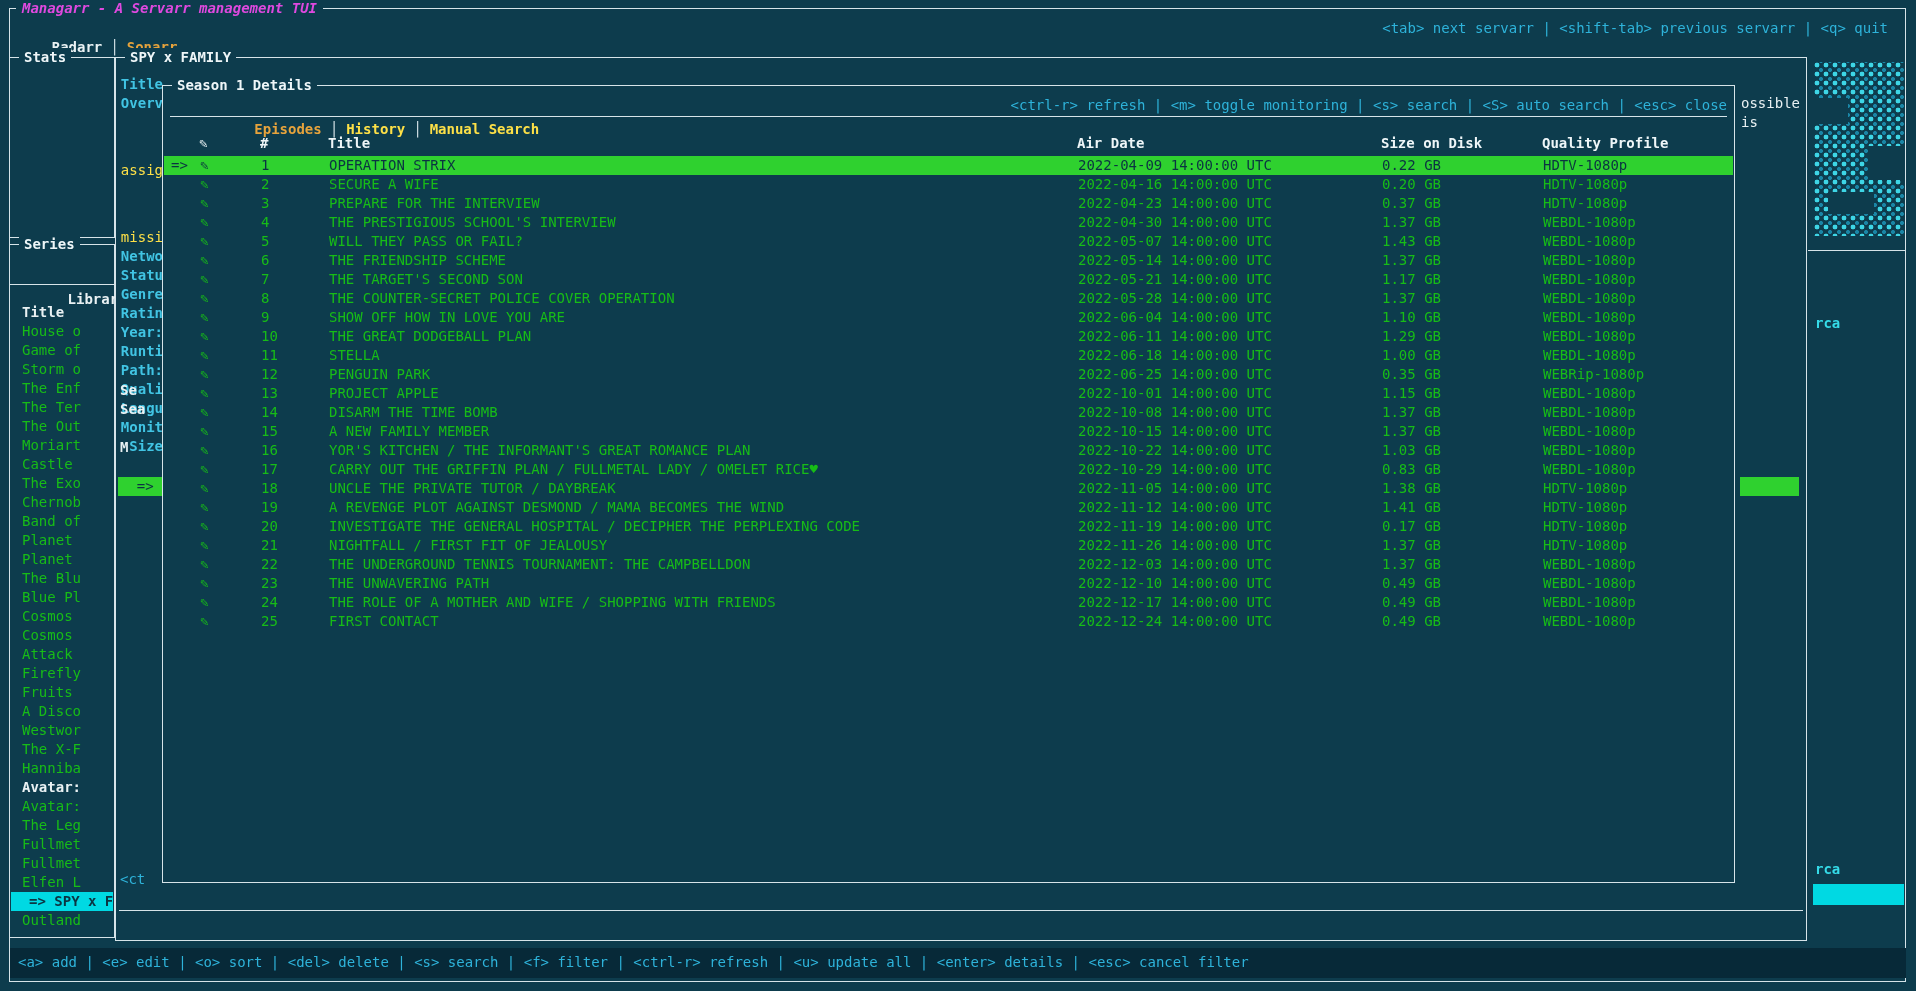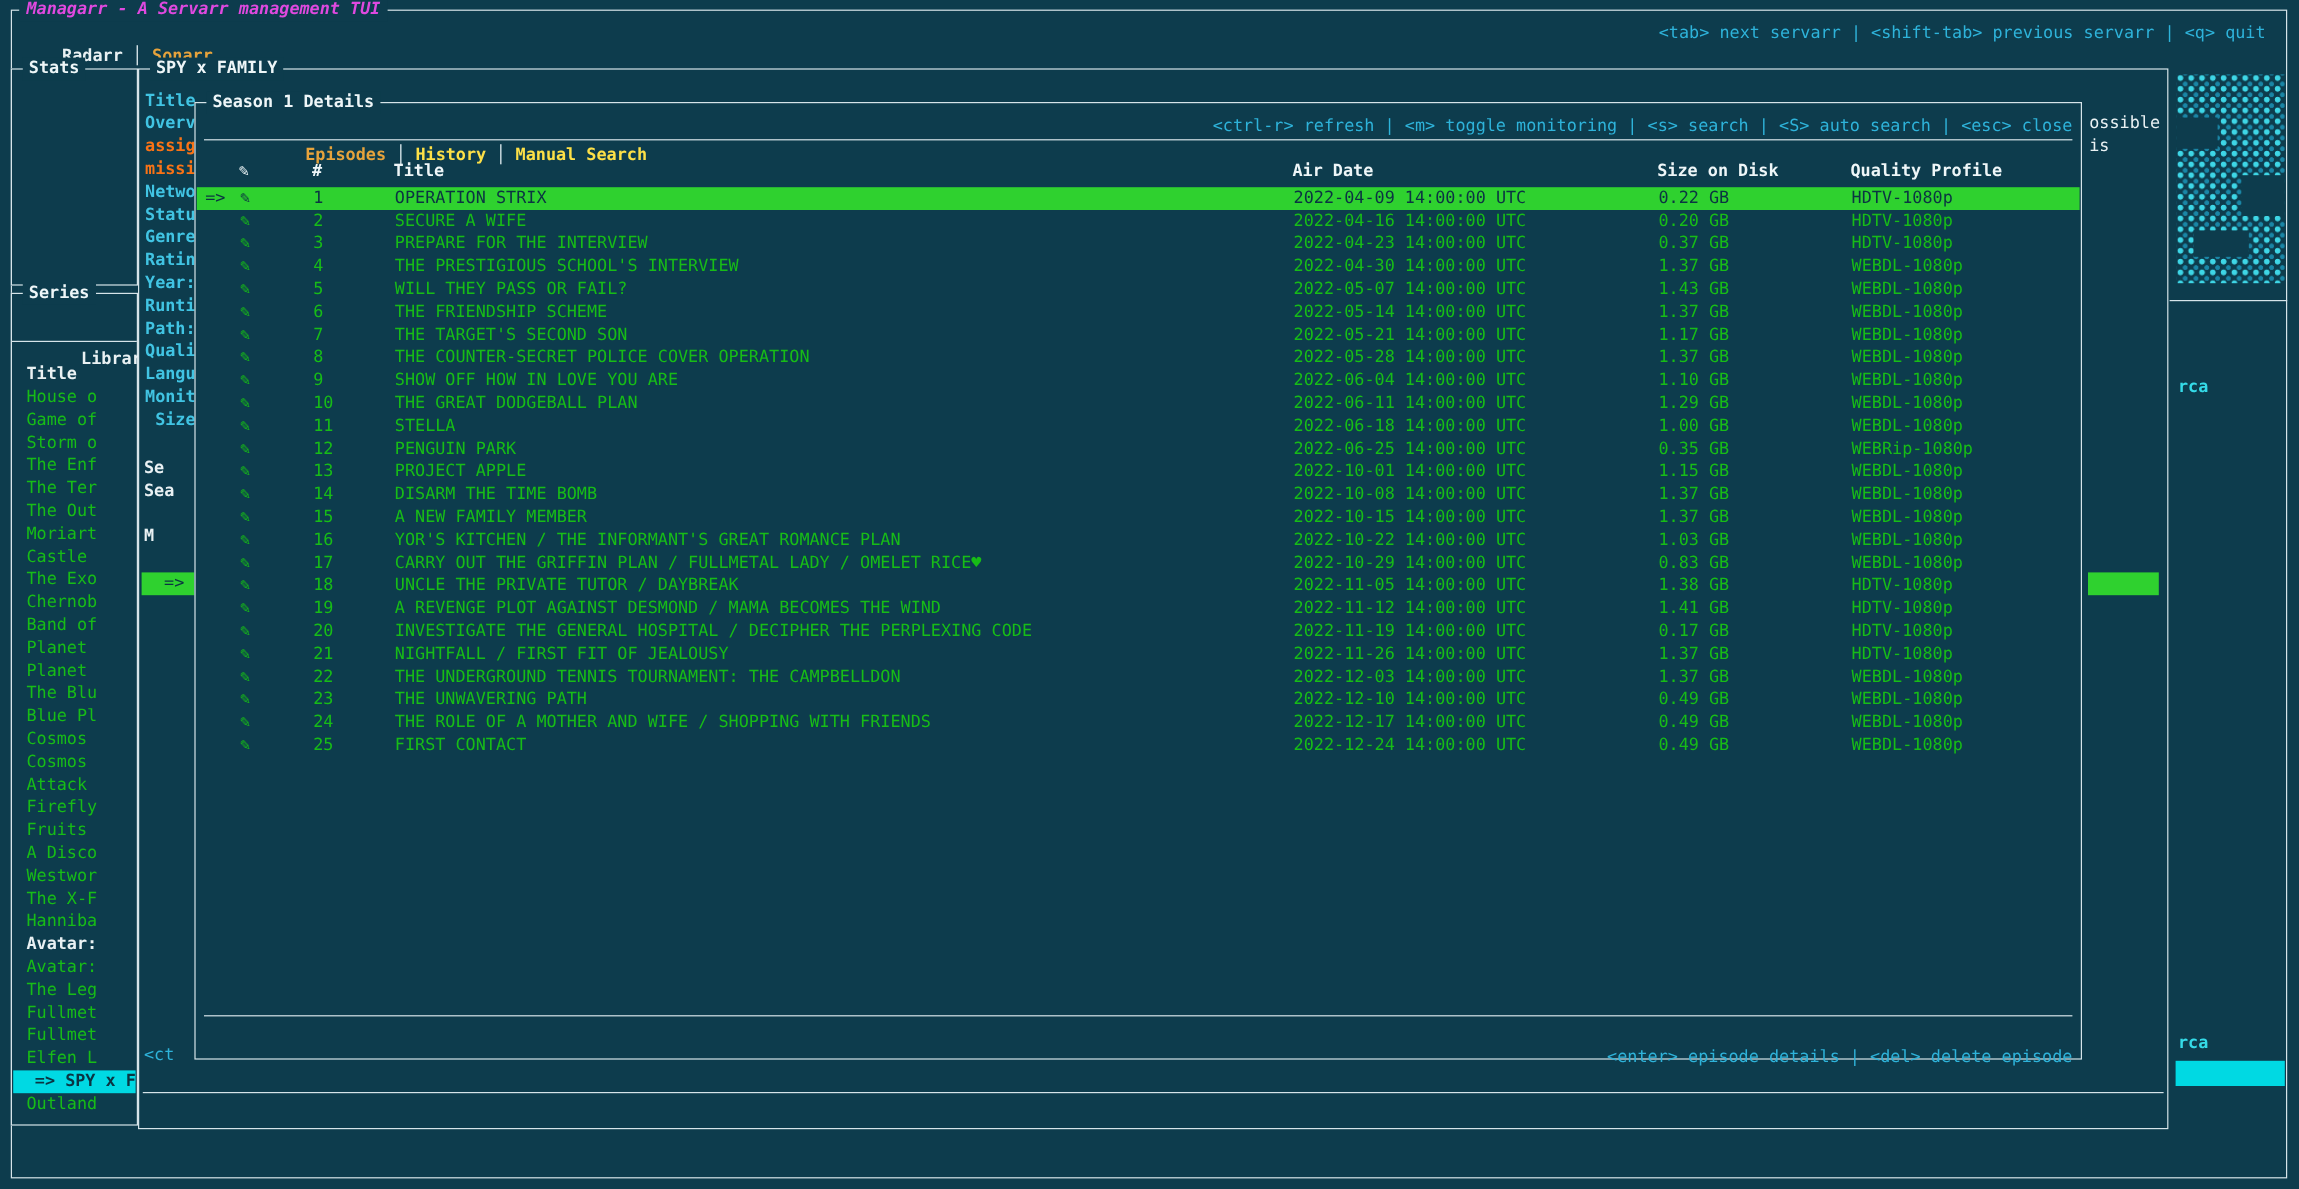--- a/index.html
+++ b/index.html
@@ -39,21 +39,21 @@
   .series-col-header { position:absolute; left:12px; top:58px; font-weight:bold; }
   .series-list { position:absolute; left:1px; right:1px; top:77px; }
   .series-item { height:19px; padding-left:11px; color:#17bc17; overflow:hidden; }
   .series-item.white { color:#e9f1f3; font-weight:bold; }
   .series-item.selected { background:#00d9e3; color:#0b3442; font-weight:bold; padding-left:18px; }
 
   
   .series-window { left:115px; top:57px; width:1692px; height:884px;text-align:right; }
   .field-labels { position:absolute; left:3px; top:17px; width:44px; overflow:hidden; }
   .field-label { height:19px; color:#41c4e3; font-weight:bold; }
-  .field-label.textfrag { color:#f97316; font-weight:bold; }
+  .field-label.textfrag { color:#fde047; font-weight:normal;margin-top:48px; }
   .frag { position:absolute; }
   .frag-ossible { left:1625px; top:36px; }
   .frag-is { left:1625px; top:55px; }
   .frag-se { left:4px; top:323px; font-weight:bold; }
   .frag-sea { left:4px; top:342px; font-weight:bold; }
   .frag-m { left:4px; top:380px; font-weight:bold; }
   .frag-green-left { position:absolute; left:2px; top:419px; width:44px; height:19px;
     background:#2fd12f; color:#0b3442; padding-left:9px; }
   .frag-green-right { position:absolute; left:1624px; top:419px; width:59px; height:19px; background:#2fd12f; }
   .frag-ct { left:4px; top:812px; color:#2eb3da; }
@@ -159,30 +159,30 @@
         <span class="c-monitor">✎</span>
         <span class="c-number">#</span>
         <span class="c-title">Title</span>
         <span class="c-air">Air Date</span>
         <span class="c-size">Size on Disk</span>
         <span class="c-quality">Quality Profile</span>
       </div>
 
       <div class="ep-rows"><div class="ep-row selected"><span class="c-prefix">=&gt;</span><span class="c-monitor">✎</span><span class="c-number">1</span><span class="c-title">OPERATION STRIX</span><span class="c-air">2022-04-09 14:00:00 UTC</span><span class="c-size">0.22 GB</span><span class="c-quality">HDTV-1080p</span></div><div class="ep-row"><span class="c-monitor">✎</span><span class="c-number">2</span><span class="c-title">SECURE A WIFE</span><span class="c-air">2022-04-16 14:00:00 UTC</span><span class="c-size">0.20 GB</span><span class="c-quality">HDTV-1080p</span></div><div class="ep-row"><span class="c-monitor">✎</span><span class="c-number">3</span><span class="c-title">PREPARE FOR THE INTERVIEW</span><span class="c-air">2022-04-23 14:00:00 UTC</span><span class="c-size">0.37 GB</span><span class="c-quality">HDTV-1080p</span></div><div class="ep-row"><span class="c-monitor">✎</span><span class="c-number">4</span><span class="c-title">THE PRESTIGIOUS SCHOOL'S INTERVIEW</span><span class="c-air">2022-04-30 14:00:00 UTC</span><span class="c-size">1.37 GB</span><span class="c-quality">WEBDL-1080p</span></div><div class="ep-row"><span class="c-monitor">✎</span><span class="c-number">5</span><span class="c-title">WILL THEY PASS OR FAIL?</span><span class="c-air">2022-05-07 14:00:00 UTC</span><span class="c-size">1.43 GB</span><span class="c-quality">WEBDL-1080p</span></div><div class="ep-row"><span class="c-monitor">✎</span><span class="c-number">6</span><span class="c-title">THE FRIENDSHIP SCHEME</span><span class="c-air">2022-05-14 14:00:00 UTC</span><span class="c-size">1.37 GB</span><span class="c-quality">WEBDL-1080p</span></div><div class="ep-row"><span class="c-monitor">✎</span><span class="c-number">7</span><span class="c-title">THE TARGET'S SECOND SON</span><span class="c-air">2022-05-21 14:00:00 UTC</span><span class="c-size">1.17 GB</span><span class="c-quality">WEBDL-1080p</span></div><div class="ep-row"><span class="c-monitor">✎</span><span class="c-number">8</span><span class="c-title">THE COUNTER-SECRET POLICE COVER OPERATION</span><span class="c-air">2022-05-28 14:00:00 UTC</span><span class="c-size">1.37 GB</span><span class="c-quality">WEBDL-1080p</span></div><div class="ep-row"><span class="c-monitor">✎</span><span class="c-number">9</span><span class="c-title">SHOW OFF HOW IN LOVE YOU ARE</span><span class="c-air">2022-06-04 14:00:00 UTC</span><span class="c-size">1.10 GB</span><span class="c-quality">WEBDL-1080p</span></div><div class="ep-row"><span class="c-monitor">✎</span><span class="c-number">10</span><span class="c-title">THE GREAT DODGEBALL PLAN</span><span class="c-air">2022-06-11 14:00:00 UTC</span><span class="c-size">1.29 GB</span><span class="c-quality">WEBDL-1080p</span></div><div class="ep-row"><span class="c-monitor">✎</span><span class="c-number">11</span><span class="c-title">STELLA</span><span class="c-air">2022-06-18 14:00:00 UTC</span><span class="c-size">1.00 GB</span><span class="c-quality">WEBDL-1080p</span></div><div class="ep-row"><span class="c-monitor">✎</span><span class="c-number">12</span><span class="c-title">PENGUIN PARK</span><span class="c-air">2022-06-25 14:00:00 UTC</span><span class="c-size">0.35 GB</span><span class="c-quality">WEBRip-1080p</span></div><div class="ep-row"><span class="c-monitor">✎</span><span class="c-number">13</span><span class="c-title">PROJECT APPLE</span><span class="c-air">2022-10-01 14:00:00 UTC</span><span class="c-size">1.15 GB</span><span class="c-quality">WEBDL-1080p</span></div><div class="ep-row"><span class="c-monitor">✎</span><span class="c-number">14</span><span class="c-title">DISARM THE TIME BOMB</span><span class="c-air">2022-10-08 14:00:00 UTC</span><span class="c-size">1.37 GB</span><span class="c-quality">WEBDL-1080p</span></div><div class="ep-row"><span class="c-monitor">✎</span><span class="c-number">15</span><span class="c-title">A NEW FAMILY MEMBER</span><span class="c-air">2022-10-15 14:00:00 UTC</span><span class="c-size">1.37 GB</span><span class="c-quality">WEBDL-1080p</span></div><div class="ep-row"><span class="c-monitor">✎</span><span class="c-number">16</span><span class="c-title">YOR'S KITCHEN / THE INFORMANT'S GREAT ROMANCE PLAN</span><span class="c-air">2022-10-22 14:00:00 UTC</span><span class="c-size">1.03 GB</span><span class="c-quality">WEBDL-1080p</span></div><div class="ep-row"><span class="c-monitor">✎</span><span class="c-number">17</span><span class="c-title">CARRY OUT THE GRIFFIN PLAN / FULLMETAL LADY / OMELET RICE♥</span><span class="c-air">2022-10-29 14:00:00 UTC</span><span class="c-size">0.83 GB</span><span class="c-quality">WEBDL-1080p</span></div><div class="ep-row"><span class="c-monitor">✎</span><span class="c-number">18</span><span class="c-title">UNCLE THE PRIVATE TUTOR / DAYBREAK</span><span class="c-air">2022-11-05 14:00:00 UTC</span><span class="c-size">1.38 GB</span><span class="c-quality">HDTV-1080p</span></div><div class="ep-row"><span class="c-monitor">✎</span><span class="c-number">19</span><span class="c-title">A REVENGE PLOT AGAINST DESMOND / MAMA BECOMES THE WIND</span><span class="c-air">2022-11-12 14:00:00 UTC</span><span class="c-size">1.41 GB</span><span class="c-quality">HDTV-1080p</span></div><div class="ep-row"><span class="c-monitor">✎</span><span class="c-number">20</span><span class="c-title">INVESTIGATE THE GENERAL HOSPITAL / DECIPHER THE PERPLEXING CODE</span><span class="c-air">2022-11-19 14:00:00 UTC</span><span class="c-size">0.17 GB</span><span class="c-quality">HDTV-1080p</span></div><div class="ep-row"><span class="c-monitor">✎</span><span class="c-number">21</span><span class="c-title">NIGHTFALL / FIRST FIT OF JEALOUSY</span><span class="c-air">2022-11-26 14:00:00 UTC</span><span class="c-size">1.37 GB</span><span class="c-quality">HDTV-1080p</span></div><div class="ep-row"><span class="c-monitor">✎</span><span class="c-number">22</span><span class="c-title">THE UNDERGROUND TENNIS TOURNAMENT: THE CAMPBELLDON</span><span class="c-air">2022-12-03 14:00:00 UTC</span><span class="c-size">1.37 GB</span><span class="c-quality">WEBDL-1080p</span></div><div class="ep-row"><span class="c-monitor">✎</span><span class="c-number">23</span><span class="c-title">THE UNWAVERING PATH</span><span class="c-air">2022-12-10 14:00:00 UTC</span><span class="c-size">0.49 GB</span><span class="c-quality">WEBDL-1080p</span></div><div class="ep-row"><span class="c-monitor">✎</span><span class="c-number">24</span><span class="c-title">THE ROLE OF A MOTHER AND WIFE / SHOPPING WITH FRIENDS</span><span class="c-air">2022-12-17 14:00:00 UTC</span><span class="c-size">0.49 GB</span><span class="c-quality">WEBDL-1080p</span></div><div class="ep-row"><span class="c-monitor">✎</span><span class="c-number">25</span><span class="c-title">FIRST CONTACT</span><span class="c-air">2022-12-24 14:00:00 UTC</span><span class="c-size">0.49 GB</span><span class="c-quality">WEBDL-1080p</span></div></div>
 
-      <div class="popup-footer">
-        <span>&lt;enter&gt; episode details | &lt;del&gt; delete episode</span>
-      </div>
     </div>
   </div>
 
   <div class="art-block">
     <div class="art-gap g1"></div>
     <div class="art-gap g2"></div>
     <div class="art-gap g3"></div>
   </div>
   <div class="right-hline"></div>
   <span class="rca rca-top">rca</span>
   <span class="rca rca-bottom">rca</span>
   <div class="right-cyan-bar"></div>
 
+  <div class="bottom-bar">
+    <span>&lt;a&gt; add | &lt;e&gt; edit | &lt;o&gt; sort | &lt;del&gt; delete | &lt;s&gt; search | &lt;f&gt; filter | &lt;ctrl-r&gt; refresh | &lt;u&gt; update all | &lt;enter&gt; details | &lt;esc&gt; cancel filter</span>
+  </div>
 
 </div>
 
 </body></html>

